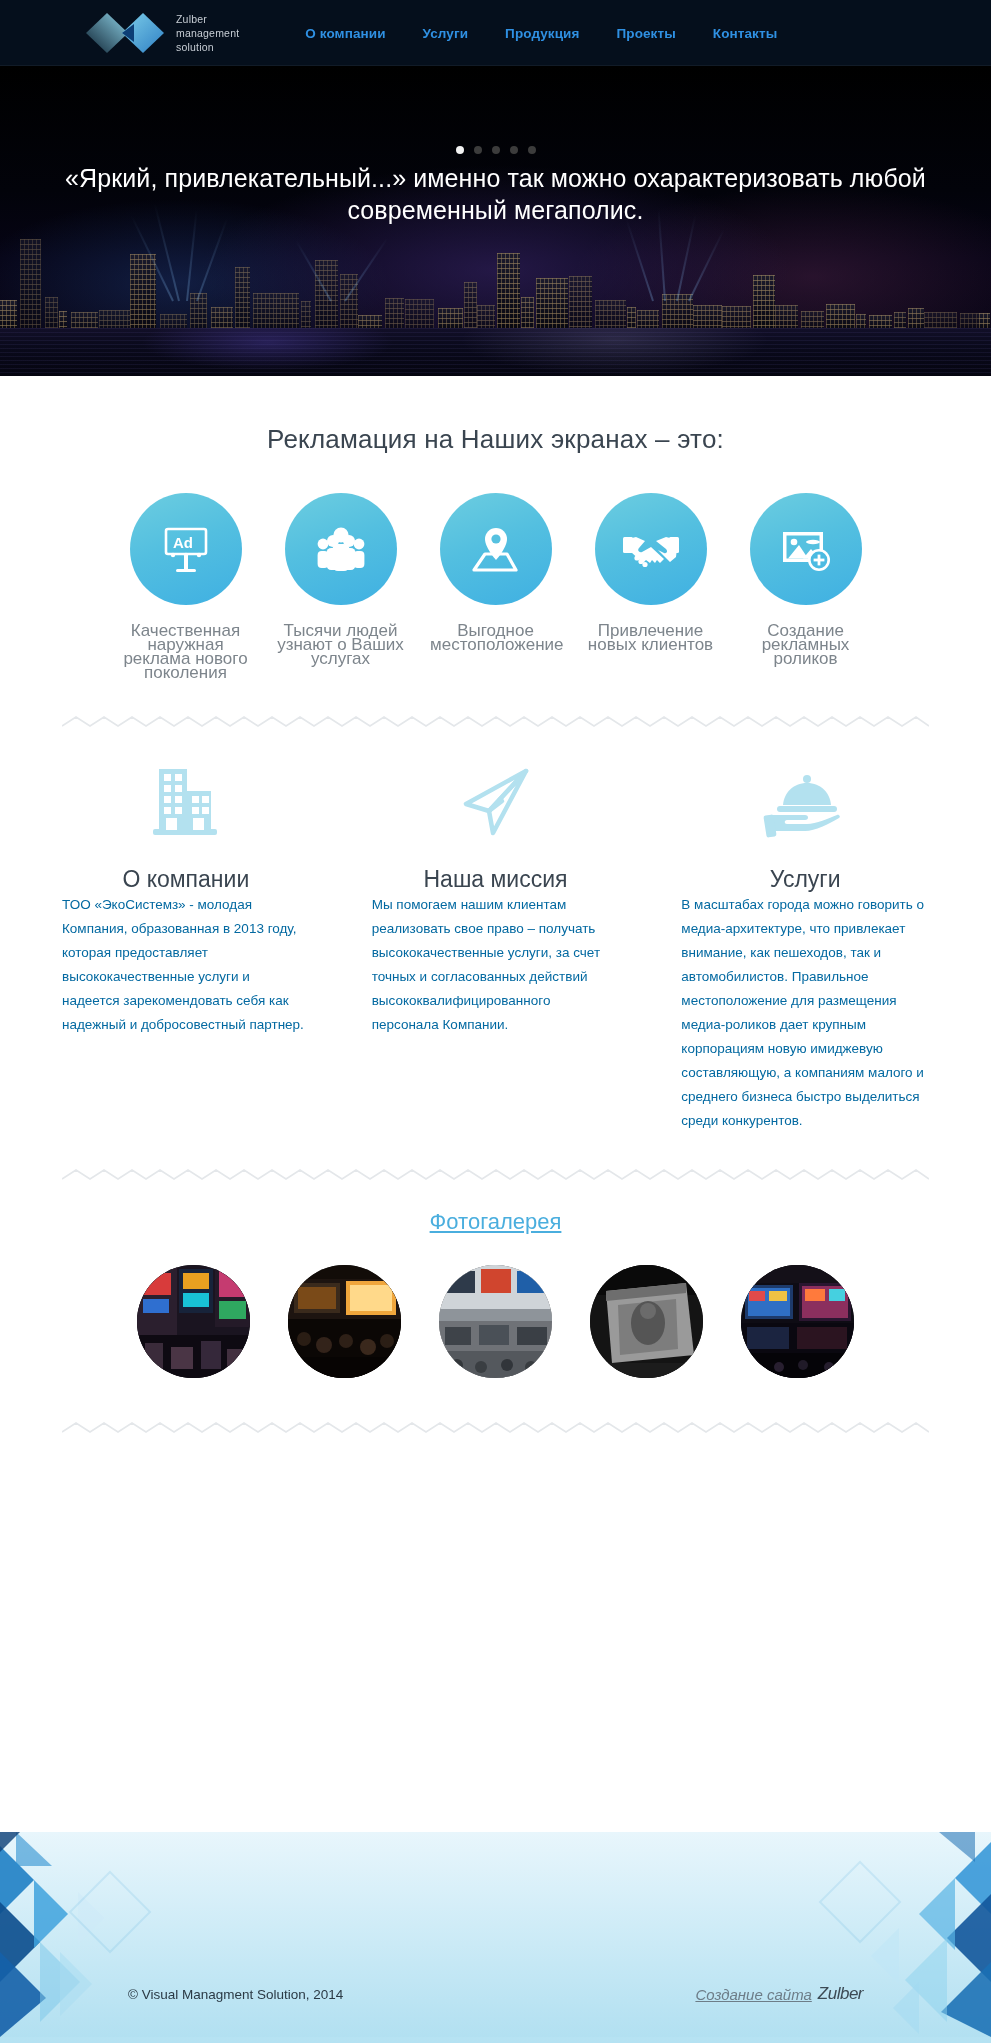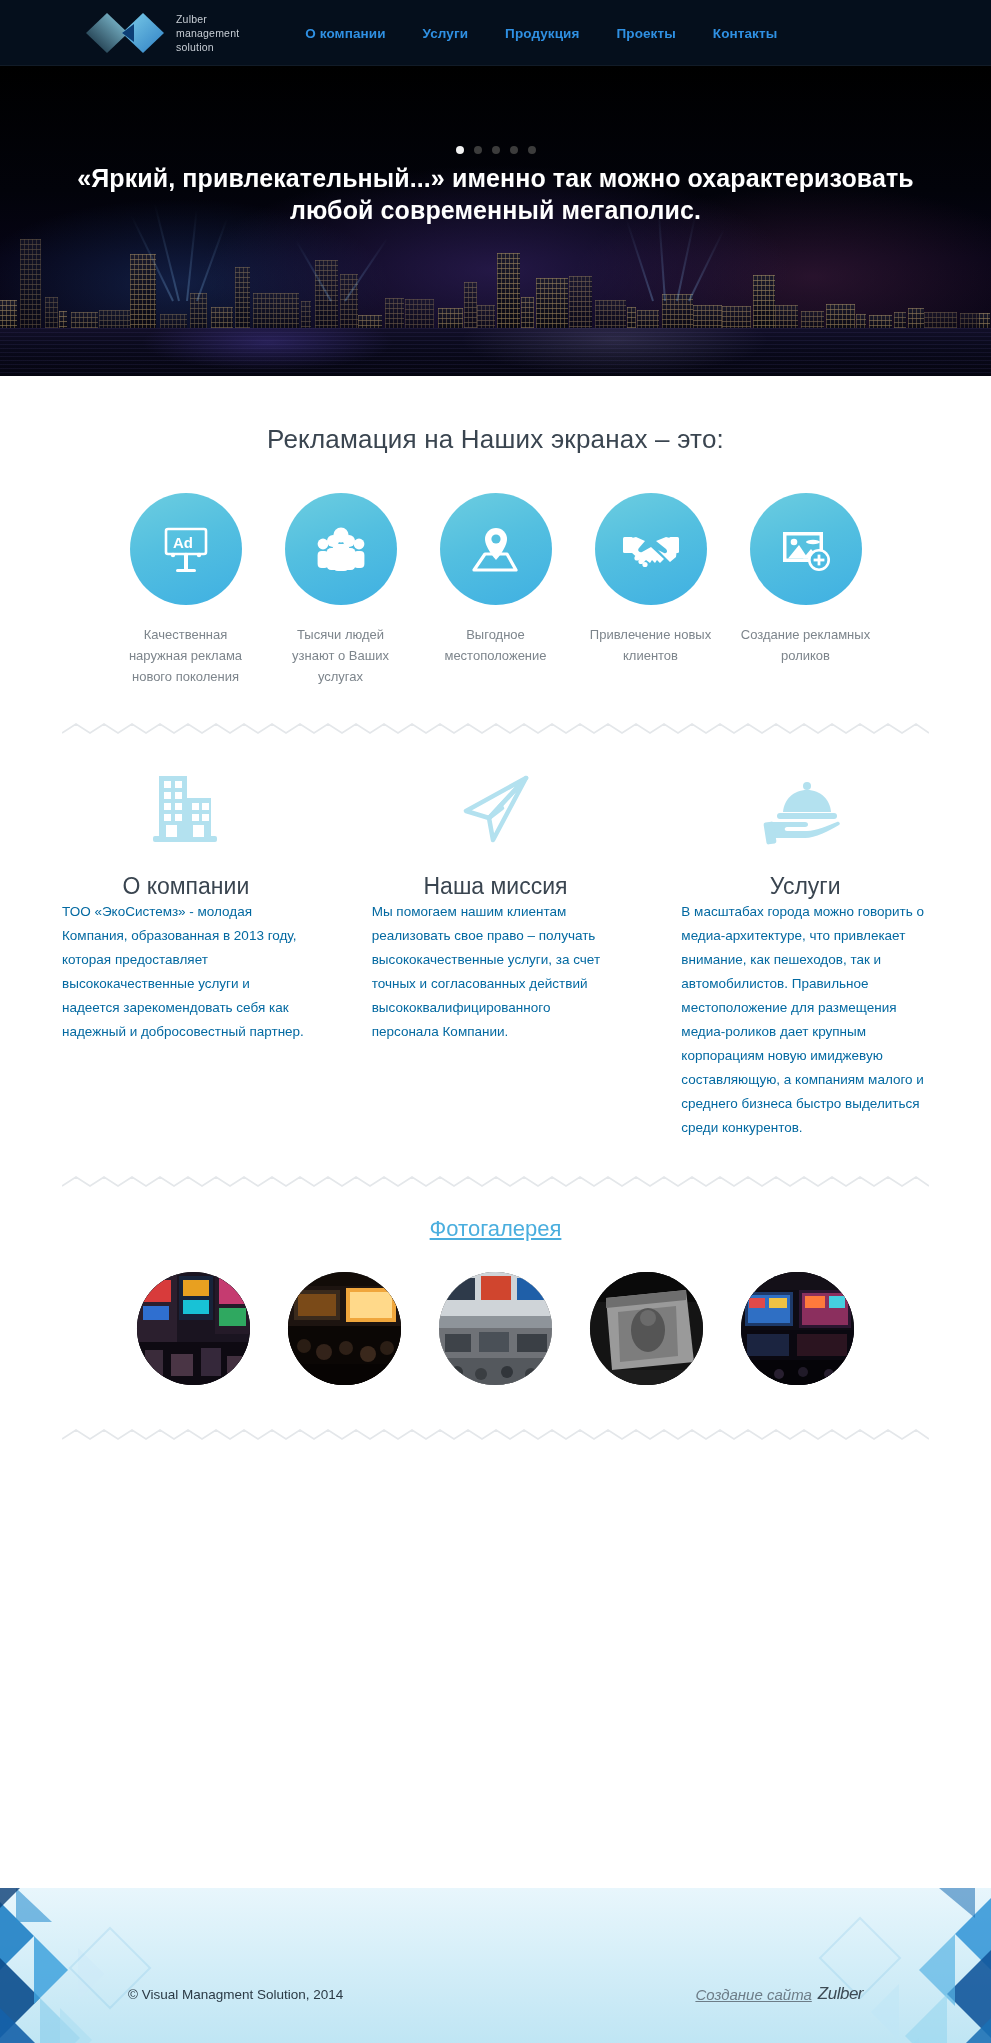--- a/index.html
+++ b/index.html
@@ -66,41 +66,41 @@
       radial-gradient(ellipse 220px 50px at 62% 25%, rgba(160,150,210,.20), transparent 70%);
   }
   .hero-dots{ position:absolute; top:74px; left:0; right:0; text-align:center; z-index:6; }
   .dot{
     display:inline-block; width:8px; height:8px; border-radius:50%;
     background:#3c3c3c; margin:0 5px; vertical-align:middle; cursor:pointer;
   }
   .dot.on{ background:#f2f2f2; }
   .hero-title{
     position:absolute; top:96px; left:0; right:0; z-index:6; text-align:center;
-    color:#fff; font-size:25px; line-height:32px; font-weight:700;
+    color:#fff; font-size:25px; line-height:32px; font-weight:400;
     padding:0 61px; letter-spacing:.1px;
   }
 
   
   .sect-title{
     text-align:center; color:#3a4550; font-size:26px; font-weight:300;
     padding-top:48px; letter-spacing:.2px;
   }
   .features{
     display:flex; justify-content:center; gap:24px;
     margin-top:38px; padding:0 60px;
   }
   .feat{ width:131px; text-align:center; }
   .circ{
     width:112px; height:112px; border-radius:50%; margin:0 auto;
     background:linear-gradient(160deg,#6ccde0 0%,#53bfe0 45%,#3fb0e2 100%);
     display:flex; align-items:center; justify-content:center;
   }
   .feat-cap{
-    margin-top:19px; color:#7d858c; font-size:13px; line-height:21px;
+    margin-top:19px; color:#7d858c; font-size:17px; line-height:14px;
     font-weight:400;
   }
 
   
   .zig{ height:16px; margin:0 62px; }
 
   
   .cols{ display:flex; padding:0 62px; gap:62px; }
   .col{ flex:1; }
   .col-ico{ height:84px; display:flex; align-items:center; justify-content:center; }
@@ -118,21 +118,21 @@
   }
   .gal-title a{ color:#4aaede; text-decoration:underline; }
   .gallery{ display:flex; justify-content:center; gap:38px; margin-top:30px; padding:0 62px; }
   .ph{
     width:113px; height:113px; border-radius:50%; overflow:hidden; position:relative;
     background:#222; cursor:pointer;
   }
 
   
   .footer{
-    position:absolute; left:0; right:0; bottom:0; height:155px; overflow:hidden;
+    position:absolute; left:0; right:0; bottom:0; height:211px; overflow:hidden;
     background:linear-gradient(#eaf7fc 0%, #cdeaf6 45%, #b5e2f2 100%);
   }
   .footer-bar{
     position:absolute; left:0; right:0; bottom:0; height:98px;
     display:flex; align-items:center; justify-content:space-between;
     padding:0 128px 0 128px; z-index:5;
   }
   .copy{ color:#2b3a45; font-size:13.5px; }
   .made{ display:flex; align-items:center; gap:6px; }
   .made-txt{

